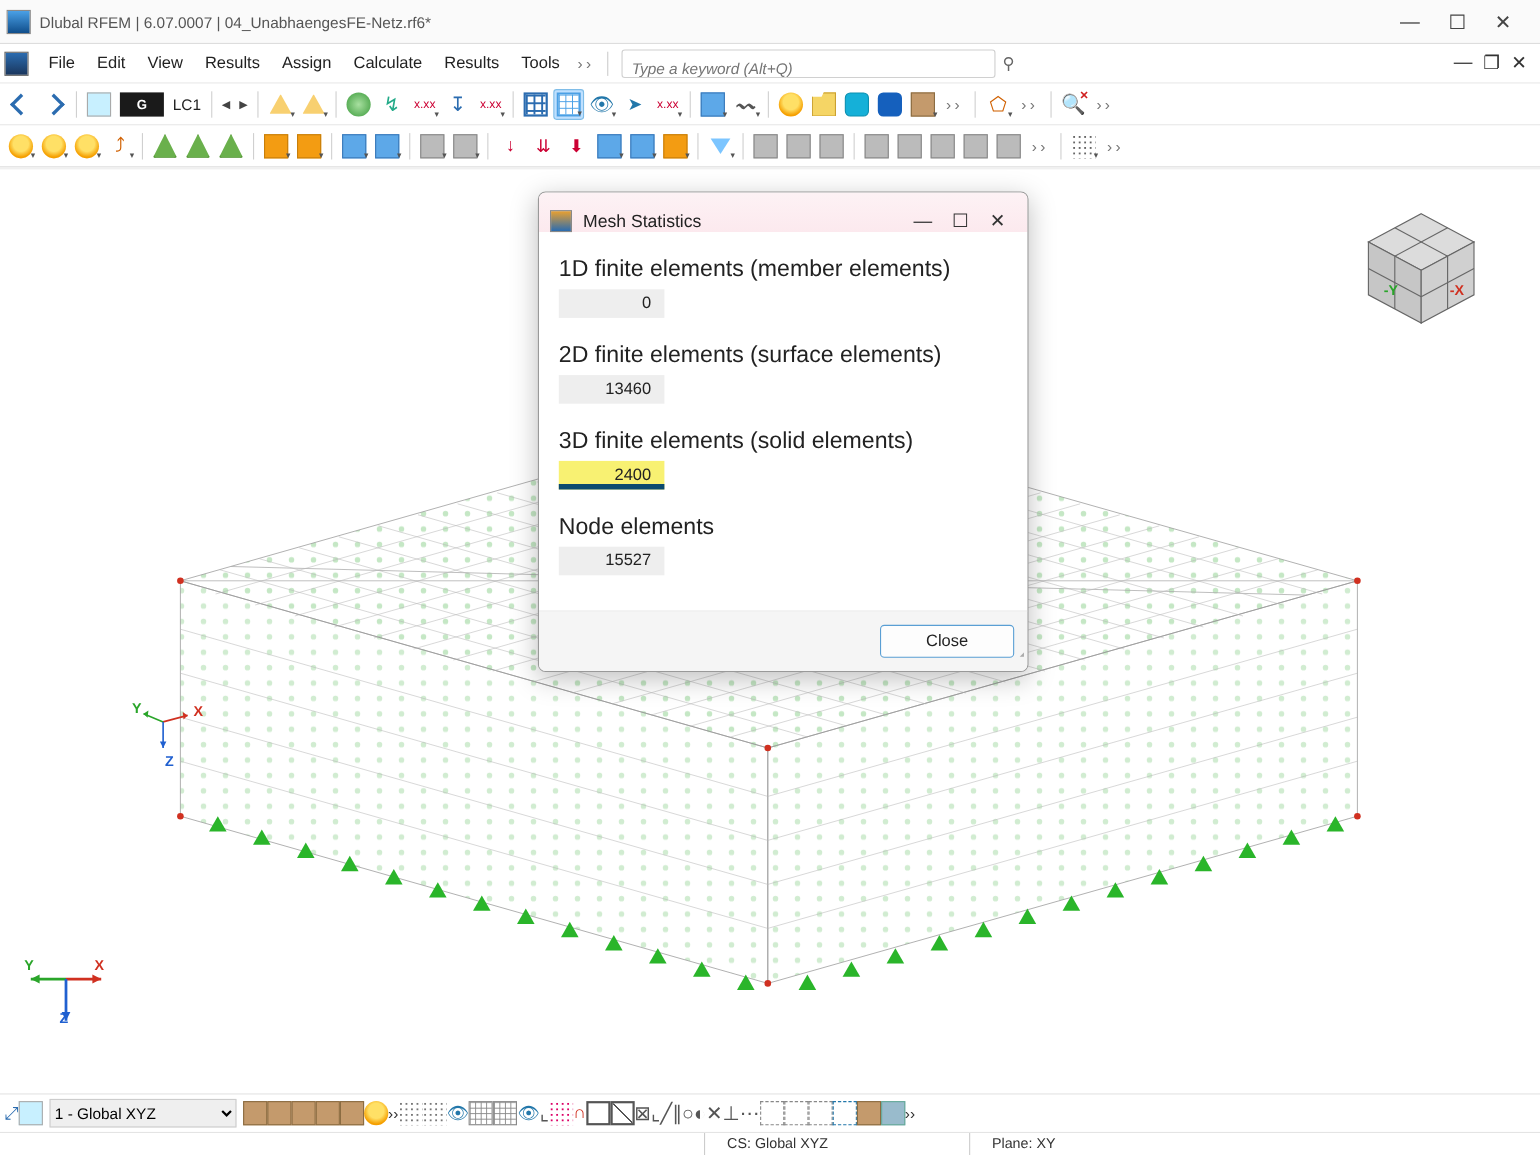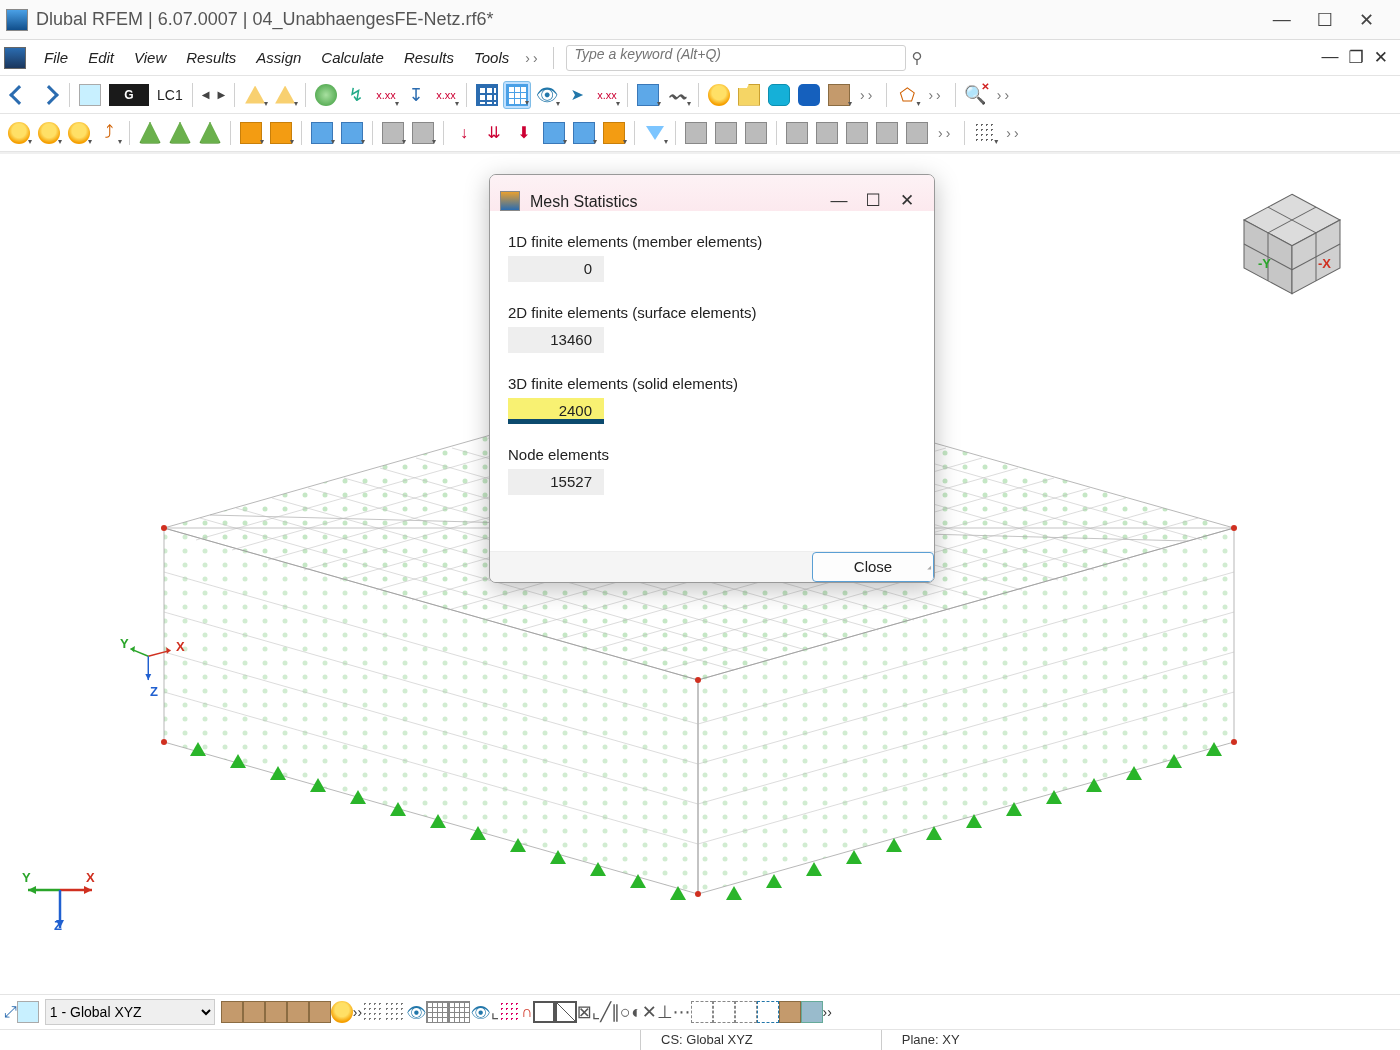--- a/index.html
+++ b/index.html
@@ -1,31 +1,31 @@
 <!DOCTYPE html>
 <html><head>
 <meta charset="utf-8">
 <style>
   * { box-sizing: border-box; margin: 0; padding: 0; font-family: "Segoe UI", Tahoma, sans-serif; }
   body { width: 1400px; height: 1050px; overflow: hidden; background: #f0f0f0; position: relative; font-size: 14px; color: #333; }
 
   
   .titlebar { display: flex; align-items: center; height: 40px; background: #fafafa; border-bottom: 1px solid #ddd; padding: 0 6px; }
   .titlebar .logo { width: 22px; height: 22px; margin-right: 8px; background: linear-gradient(#4aa0e6,#104e8b); border:1px solid #888;}
-  .titlebar .title { flex: 1; font-size: 18px; color: #555; }
+  .titlebar .title { flex: 1; font-size: 14px; color: #555; }
   .win-controls { display: flex; gap: 26px; padding-right: 20px; }
   .win-controls span { font-size: 18px; color: #444; cursor: pointer; font-family: "Segoe UI Symbol", sans-serif;}
 
   
   .menubar { display: flex; align-items: center; height: 36px; background: #fff; border-bottom: 1px solid #e4e4e4; padding: 0 4px; }
   .menubar .mlogo {width:22px;height:22px;background:linear-gradient(#2b6cb0,#1a365d);margin-right:8px; border:1px solid #666;}
-  .menubar .menu { padding: 0 10px; font-size: 15px; color: #222; cursor: pointer; font-style: italic; }
+  .menubar .menu { padding: 0 10px; font-size: 15px; color: #222; cursor: pointer; }
   .menubar .arrows { color:#777; padding:0 6px; letter-spacing:3px;}
   .menubar .divider {width:1px;height:22px;background:#ccc; margin:0 6px;}
-  .menubar .search { flex: 0 0 340px; height: 26px; margin-left: 6px; background: #fff; border: 1px solid #d0d0d0; border-radius:3px; display:flex;align-items:flex-start;padding:0 8px;}
+  .menubar .search { flex: 0 0 340px; height: 26px; margin-left: 6px; background: #fff; border: 1px solid #d0d0d0; border-radius:3px; display:flex;align-items:flex-end;padding:0 8px;}
   .menubar .search input{border:none;outline:none;width:100%;font-size:14px;color:#888;font-style:italic;background:transparent;}
   .menubar .search-ico{margin-left:6px; color:#666;font-size:15px;}
   .menubar .right-controls{margin-left:auto;display:flex;gap:10px;padding-right:8px;color:#333;}
   .menubar .right-controls span{font-size:17px;cursor:pointer;}
 
   
   .toolbar { display: flex; align-items: center; height: 38px; background: #fff; border-bottom: 1px solid #e4e4e4; padding: 2px 4px;overflow:hidden;}
   .toolbar .tb-btn { width: 28px; height: 28px; margin: 0 1px; display: flex; align-items: center; justify-content: center; cursor:pointer; border-radius:3px; position:relative;}
   .toolbar .tb-sep {width:1px;height:24px;background:#d0d0d0;margin:0 5px;}
   .toolbar .tb-drop::after{content:"▾";font-size:8px;position:absolute;right:1px;bottom:1px;color:#555;}
@@ -60,24 +60,24 @@
   .axis-lbl{position:absolute;font-size:13px;font-weight:bold;}
 
   
   .dialog {position:absolute; left:489px; top: 20px; width:446px; background:#f9f9f9; border:1px solid #999; border-radius:7px; box-shadow:0 6px 24px rgba(0,0,0,0.25);overflow:hidden;}
   .dialog .dlg-title{display:flex;align-items:flex-end;height:36px;background:linear-gradient(#fdf2f5,#fce9ee);padding:0 10px;}
   .dialog .dlg-title .dlg-ico{width:20px;height:20px;margin-right:10px;background:linear-gradient(#e8a030,#2b6cb0);border:1px solid #888;}
   .dialog .dlg-title .dlg-txt{flex:1;font-size:16px;color:#222;}
   .dialog .dlg-title .dlg-btn{width:34px;text-align:center;font-size:17px;color:#333;cursor:pointer;font-family:"Segoe UI Symbol", sans-serif;}
   .dialog .dlg-body{background:#fff;padding:22px 18px 10px 18px;min-height:340px;}
   .dialog .row{margin-bottom:22px;}
-  .dialog .lbl{font-size:15px;color:#222;margin-bottom:6px;}
+  .dialog .lbl{font-size:21px;color:#222;margin-bottom:6px;}
   .dialog .val{display:inline-block;width:96px;height:26px;line-height:26px;background:#eee;text-align:right;padding-right:12px;font-size:15px;color:#222;}
   .dialog .val.hl{background:#f8f172;border-bottom:5px solid #0c4a6e;}
-  .dialog .dlg-footer{background:#f5f5f5;padding:0;text-align:right;border-top:1px solid #eee;position:relative;}
+  .dialog .dlg-footer{background:#f5f5f5;padding:12px;text-align:right;border-top:1px solid #eee;position:relative;}
   .dialog .dlg-footer .close-btn{display:inline-block;width:122px;height:30px;line-height:28px;border:1px solid #5a9fd4;border-radius:4px;background:#fdfdfd;color:#222;font-size:15px;text-align:center;cursor:pointer;}
   .dialog .resize-grip{position:absolute;right:2px;bottom:2px;width:14px;height:14px;color:#aaa;font-size:5px;line-height:3px;letter-spacing:1px;}
 
   
   .bottom-bar{position:absolute;left:0;right:0;bottom:20px;height:36px;background:#fff;border-top:1px solid #e4e4e4;border-bottom:1px solid #e4e4e4;display:flex;align-items:center;padding:0 4px;overflow:hidden;}
   .bottom-bar select{height:26px;width:170px;border:1px solid #ccc;margin:0 6px;font-size:14px;}
   
   .statusbar{position:absolute;left:0;right:0;bottom:0;height:20px;background:#fff;display:flex;font-size:13px;color:#333;}
   .statusbar .cell{border-left:1px solid #ccc;padding:0 20px;line-height:20px;}
   .statusbar .spacer{flex:0 0 640px;}

